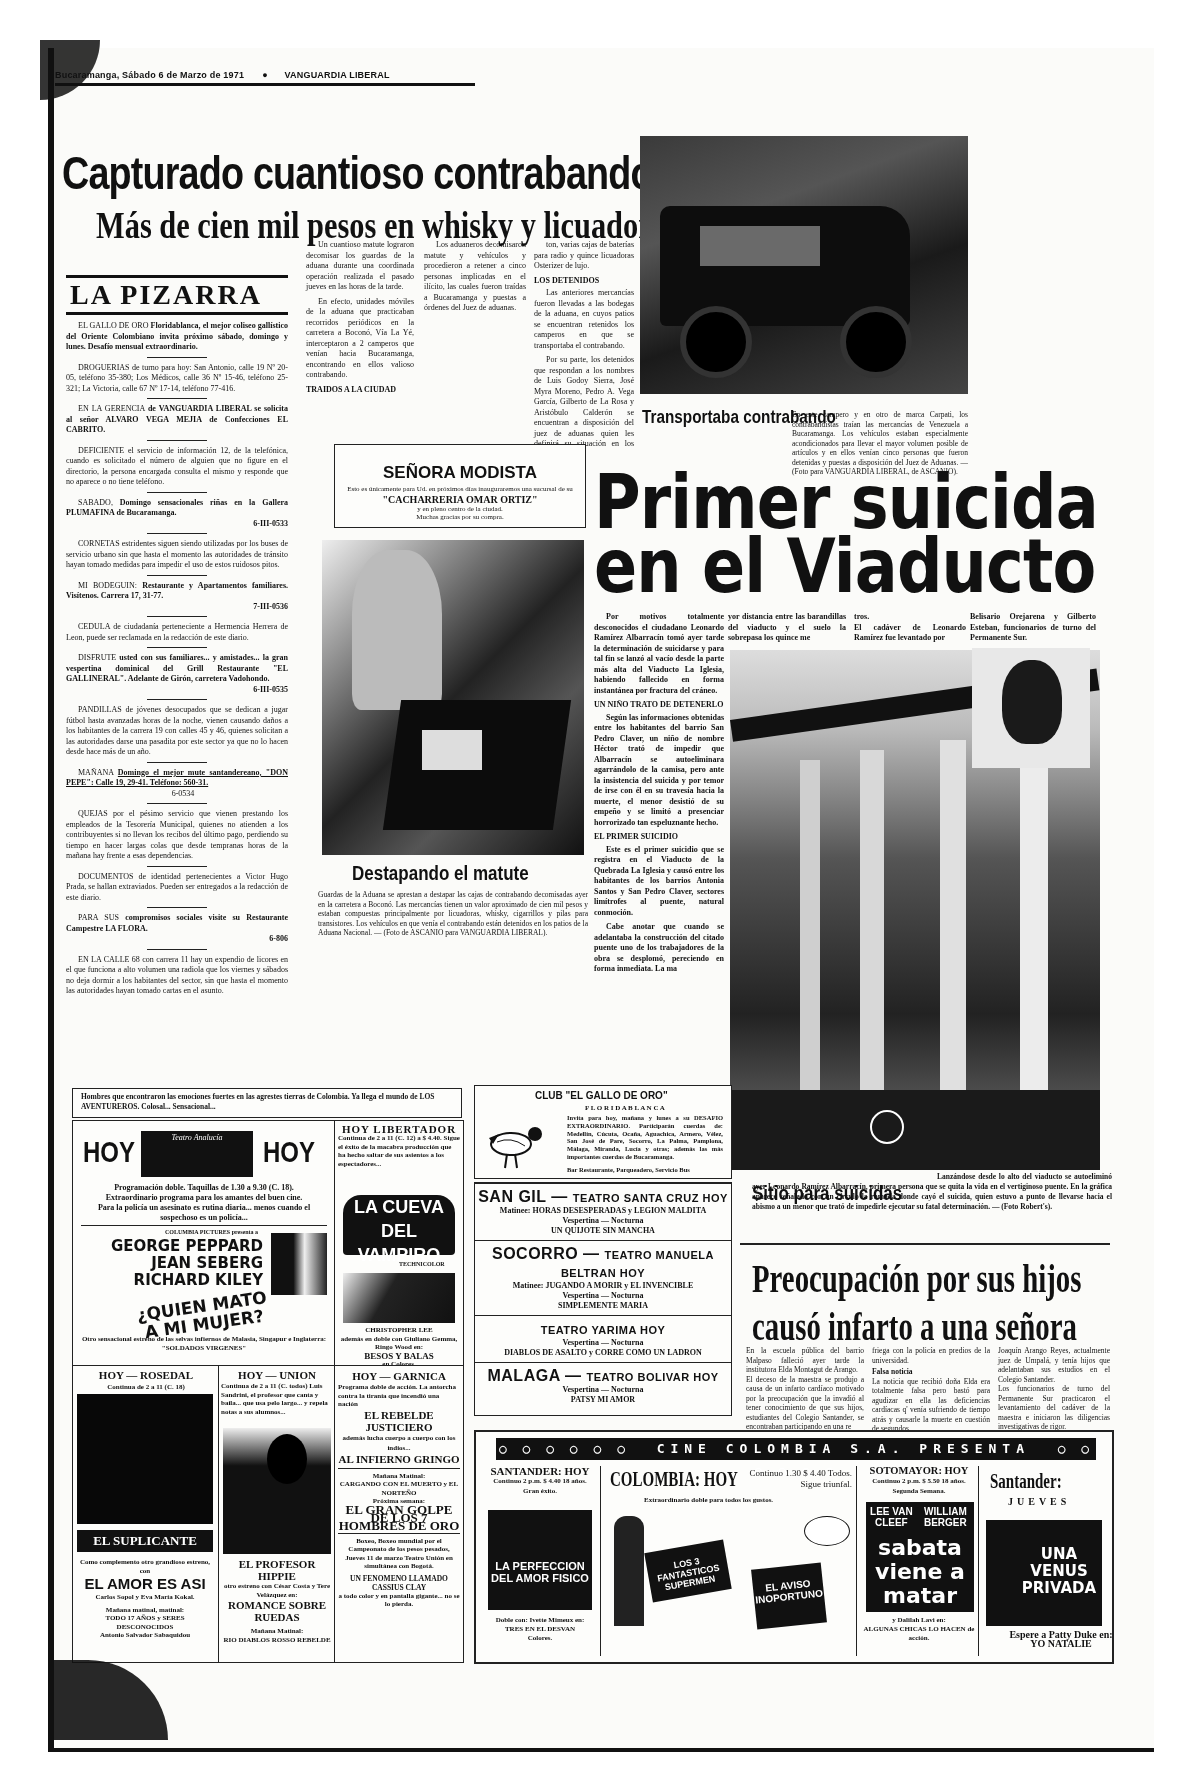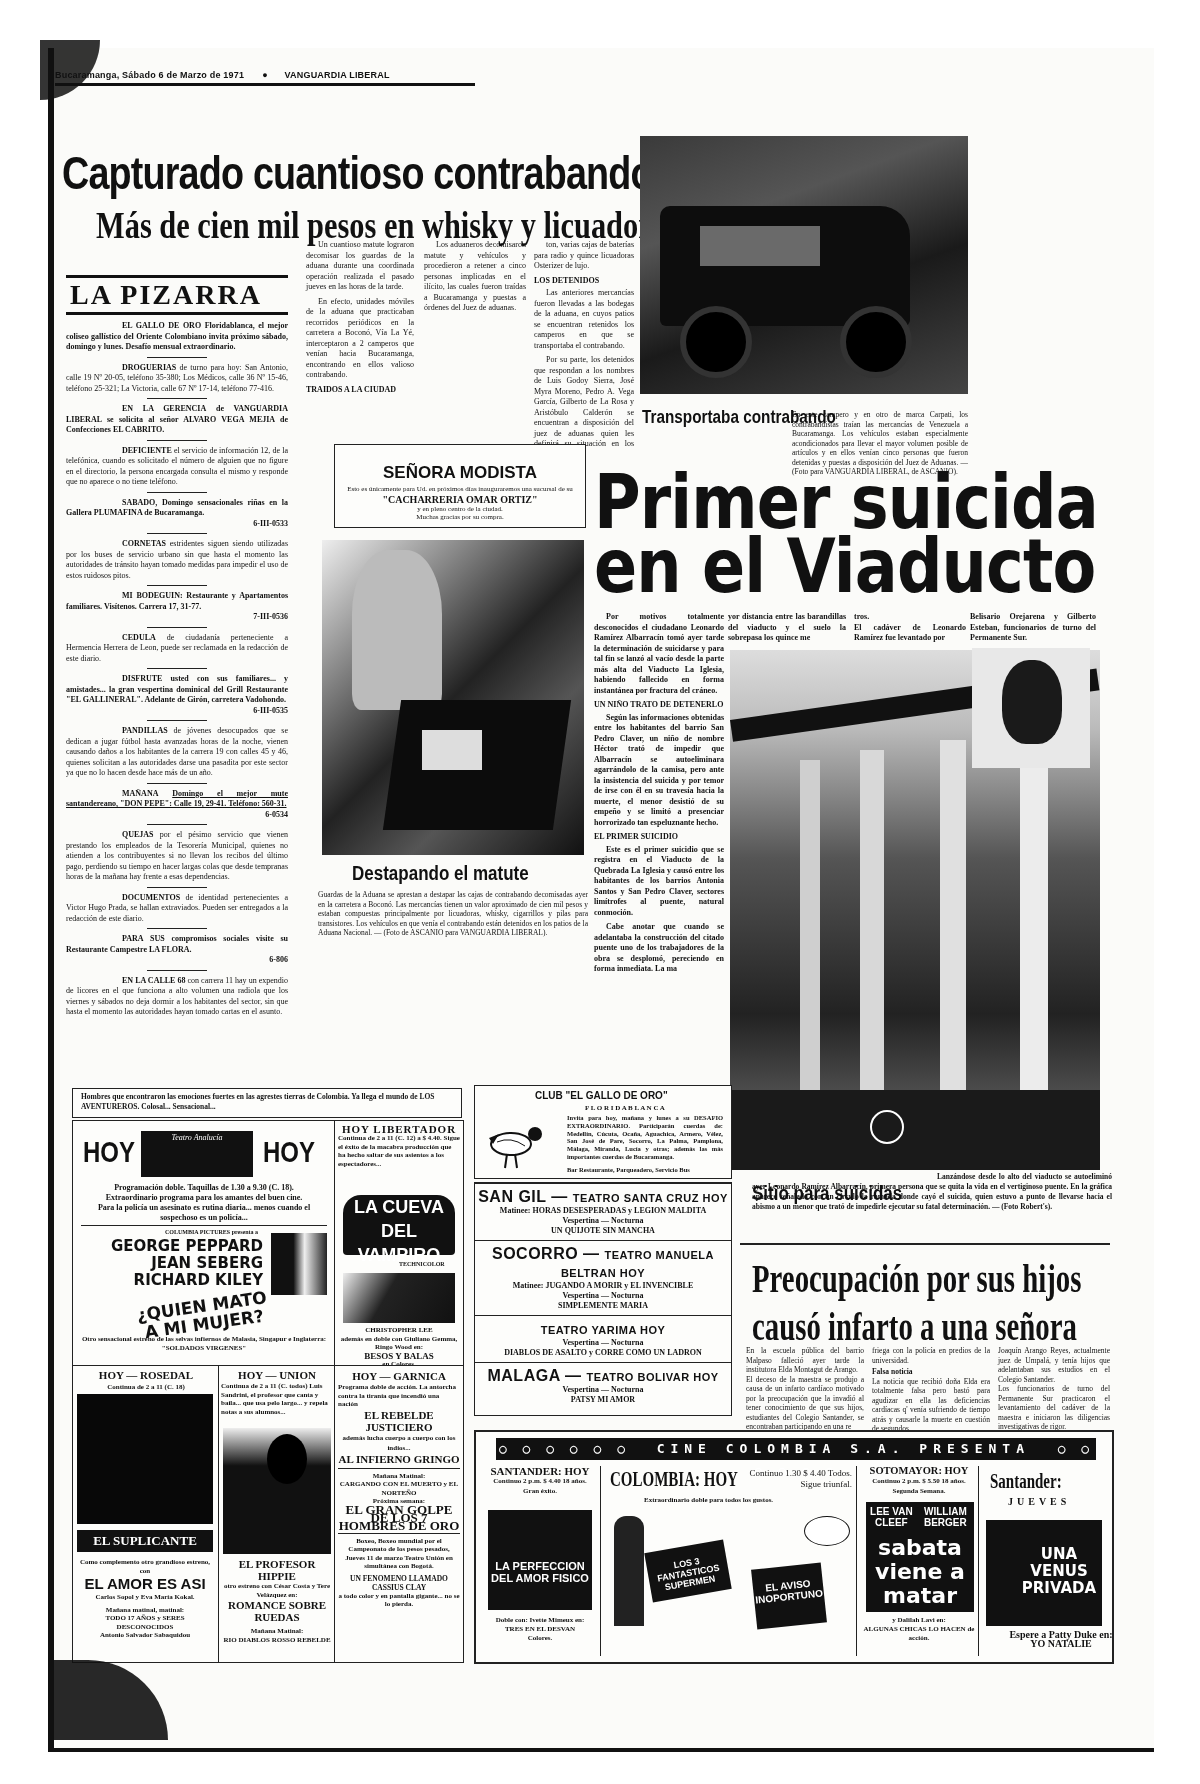--- a/index.html
+++ b/index.html
@@ -12,21 +12,21 @@
   .h-serif{font-family:"Liberation Serif",serif;font-weight:bold;white-space:nowrap;}
   .col{font-size:8px;line-height:10.5px;text-align:justify;}
   .col p{margin:0 0 4px 0;text-indent:12px;}
   .col .sub{font-weight:bold;text-indent:0;text-align:left;text-transform:uppercase;margin:4px 0 2px;}
   .bold{font-weight:bold;}
   .rule{height:0;border-top:1px solid #222;}
   .photo{background:#222;overflow:hidden;}
   .box{border:1.5px solid #222;background:#fdfdfb;}
   .pizarra-title{border-top:3px solid #111;border-bottom:3px solid #111;font:900 28px "Liberation Serif",serif;letter-spacing:2px;padding:2px 4px;line-height:30px;}
   .item{font-size:8px;line-height:10.5px;margin:0 0 3px 0;text-align:justify;}
-  .item .lead{font-weight:bold;margin-left:44px;}
+  .item .lead{font-weight:normal;}
   .sep{width:60px;border-top:1px solid #222;margin:4px auto 5px;}
   .cine{font-size:8px;line-height:10px;text-align:center;}
   .cine .hd{font-weight:bold;font-size:13px;line-height:14px;}
   .blk{background:#111;color:#fff;}
   .caption-head{font-family:"Liberation Sans",sans-serif;font-weight:bold;white-space:nowrap;}
   .theatre-row{border-top:1.5px solid #222;text-align:center;padding:4px 0;}
   .theatre-row .t{font:bold 16px "Liberation Sans",sans-serif;letter-spacing:0.5px;}
   .theatre-row .t small{font-size:11px;}
   .theatre-row .l{font-size:8px;font-weight:bold;line-height:10px;}
   .noise{position:absolute;background:#111;border-radius:50%;}
@@ -85,21 +85,21 @@
       <div class="item" style="text-indent: 12px;"><span class="lead">CORNETAS</span> <span>estridentes siguen siendo utilizadas por los buses de servicio urbano sin que hasta el momento las autoridades de tránsito hayan tomado medidas para impedir el uso de estos ruidosos pitos.</span></div>
       <div class="sep"></div>
       <div class="item" style="text-indent: 12px;"><span class="lead">MI BODEGUIN:</span> <span style="font-weight: bold;">Restaurante y Apartamentos familiares. Visítenos. Carrera 17, 31-77.</span><div style="text-align: right; font-weight: bold;">7-III-0536</div></div>
       <div class="sep"></div>
       <div class="item" style="text-indent: 12px;"><span class="lead">CEDULA</span> <span>de ciudadanía perteneciente a Hermencia Herrera de Leon, puede ser reclamada en la redacción de este diario.</span></div>
       <div class="sep"></div>
       <div class="item" style="text-indent: 12px;"><span class="lead">DISFRUTE</span> <span style="font-weight: bold;">usted con sus familiares... y amistades... la gran vespertina dominical del Grill Restaurante "EL GALLINERAL". Adelante de Girón, carretera Vadohondo.</span><div style="text-align: right; font-weight: bold;">6-III-0535</div></div>
       <div class="sep"></div>
       <div class="item" style="text-indent: 12px;"><span class="lead">PANDILLAS</span> <span>de jóvenes desocupados que se dedican a jugar fútbol hasta avanzadas horas de la noche, vienen causando daños a los habitantes de la carrera 19 con calles 45 y 46, quienes solicitan a las autoridades darse una pasadita por este sector ya que no lo hacen desde hace más de un año.</span></div>
       <div class="sep"></div>
-      <div class="item" style="text-indent: 12px;"><span class="lead">MAÑANA</span> <span style="font-weight: bold; text-decoration: underline;">Domingo el mejor mute santandereano, "DON PEPE": Calle 19, 29-41. Teléfono: 560-31.</span><div style="text-align: right; font-weight: bold;">6-0534</div></div>
+      <div class="item" style="text-indent: 12px;"><span class="lead">MAÑANA</span> <span style="font-weight: bold; text-decoration: underline;">Domingo el mejor mute santandereano, "DON PEPE": Calle 19, 29-41. Teléfono: 560-31.</span><div style="text-align: center; font-weight: normal;">6-0534</div></div>
       <div class="sep"></div>
       <div class="item" style="text-indent: 12px;"><span class="lead">QUEJAS</span> <span>por el pésimo servicio que vienen prestando los empleados de la Tesorería Municipal, quienes no atienden a los contribuyentes si no llevan los recibos del último pago, perdiendo su tiempo en hacer largas colas que desde tempranas horas de la mañana hay frente a esas dependencias.</span></div>
       <div class="sep"></div>
       <div class="item" style="text-indent: 12px;"><span class="lead">DOCUMENTOS</span> <span>de identidad pertenecientes a Victor Hugo Prada, se hallan extraviados. Pueden ser entregados a la redacción de este diario.</span></div>
       <div class="sep"></div>
       <div class="item" style="text-indent: 12px;"><span class="lead">PARA SUS</span> <span style="font-weight: bold;">compromisos sociales visite su Restaurante Campestre LA FLORA.</span><div style="text-align: right; font-weight: bold;">6-806</div></div>
       <div class="sep"></div>
       <div class="item" style="text-indent: 12px;"><span class="lead">EN LA CALLE 68</span> <span>con carrera 11 hay un expendio de licores en el que funciona a alto volumen una radiola que los viernes y sábados no deja dormir a los habitantes del sector, sin que hasta el momento las autoridades hayan tomado cartas en el asunto.</span></div>
     </div>
 </div>

